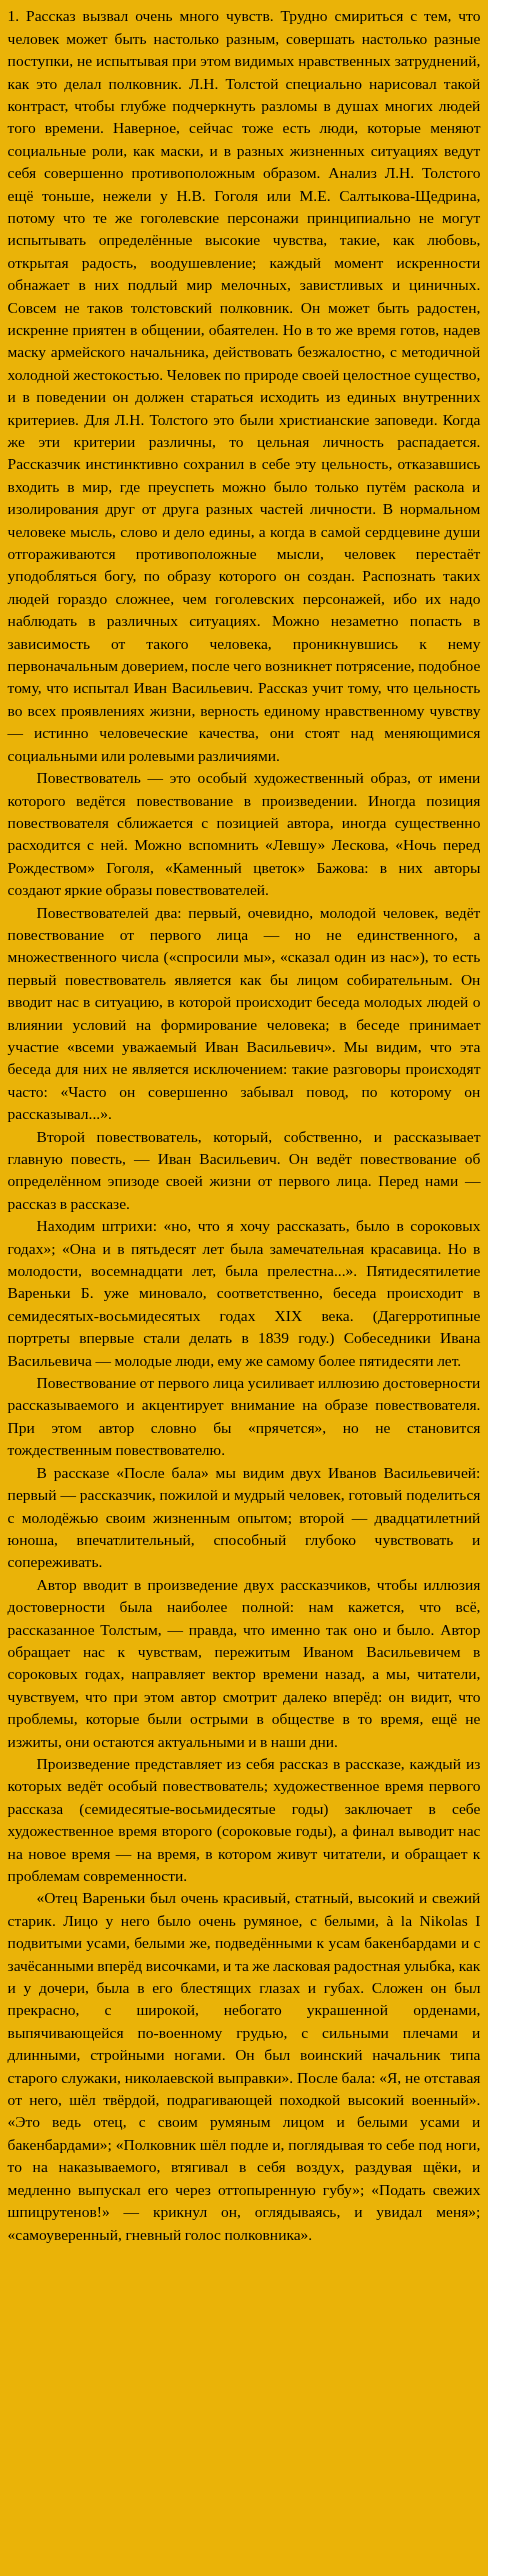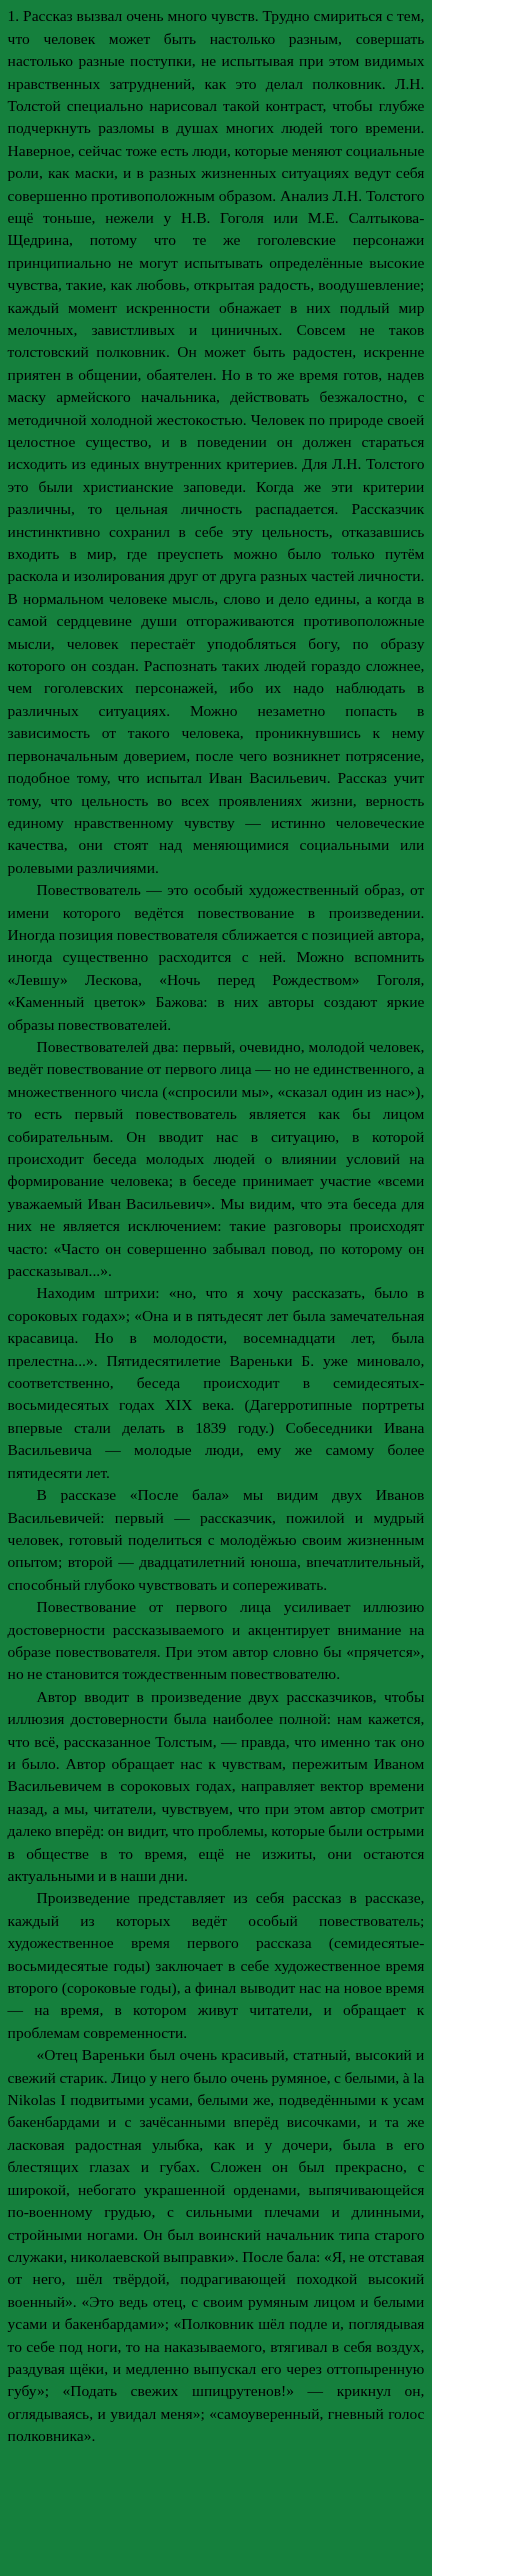--- a/index.html
+++ b/index.html
@@ -1,25 +1,25 @@
 <!DOCTYPE html>
 <html lang="ru" style="font-size:12px"><head>
 <meta charset="utf-8">
 <style>
   html, body {
     margin: 0;
     padding: 0;
     background: #ffffff;
   }
   .page {
-    width: 432px;
+    width: 488px;
     min-height: 2576px;
     box-sizing: border-box;
     padding: 5.3px 7.6px 7.6px 7.6px;
-    background: #15803d;
+    background: #eab308;
     color: #000000;
     font-family: "Liberation Serif", "DejaVu Serif", serif;
     font-size: 15.5px;
     line-height: 22.4px;
     text-align: justify;
     hyphens: auto;
     -webkit-hyphens: auto;
     word-spacing: -0.4px;
   }
   .para {
@@ -30,20 +30,21 @@
     text-indent: 0;
   }
 </style>
 </head>
 <body>
 
 <div class="page">
   <p class="para first">1. Рассказ вызвал очень много чувств. Трудно смириться с тем, что человек может быть настолько разным, совершать настолько разные поступки, не испытывая при этом видимых нравственных затруднений, как это делал полковник. Л.Н. Толстой специально нарисовал такой контраст, чтобы глубже подчеркнуть разломы в душах многих людей того времени. Наверное, сейчас тоже есть люди, которые меняют социальные роли, как маски, и в разных жизненных ситуациях ведут себя совершенно противоположным образом. Анализ Л.Н. Толстого ещё тоньше, нежели у Н.В. Гоголя или М.Е. Салтыкова-Щедрина, потому что те же гоголевские персонажи принципиально не могут испытывать определённые высокие чувства, такие, как любовь, открытая радость, воодушевление; каждый момент искренности обнажает в них подлый мир мелочных, завистливых и циничных. Совсем не таков толстовский полковник. Он может быть радостен, искренне приятен в общении, обаятелен. Но в то же время готов, надев маску армейского начальника, действовать безжалостно, с методичной холодной жестокостью. Человек по природе своей целостное существо, и в поведении он должен стараться исходить из единых внутренних критериев. Для Л.Н. Толстого это были христианские заповеди. Когда же эти критерии различны, то цельная личность распадается. Рассказчик инстинктивно сохранил в себе эту цельность, отказавшись входить в мир, где преуспеть можно было только путём раскола и изолирования друг от друга разных частей личности. В нормальном человеке мысль, слово и дело едины, а когда в самой сердцевине души отгораживаются противоположные мысли, человек перестаёт уподобляться богу, по образу которого он создан. Распознать таких людей гораздо сложнее, чем гоголевских персонажей, ибо их надо наблюдать в различных ситуациях. Можно незаметно попасть в зависимость от такого человека, проникнувшись к нему первоначальным доверием, после чего возникнет потрясение, подобное тому, что испытал Иван Васильевич. Рассказ учит тому, что цельность во всех проявлениях жизни, верность единому нравственному чувству — истинно человеческие качества, они стоят над меняющимися социальными или ролевыми различиями.</p>
   <p class="para">Повествователь — это особый художественный образ, от имени которого ведётся повествование в произведении. Иногда позиция повествователя сближается с позицией автора, иногда существенно расходится с ней. Можно вспомнить «Левшу» Лескова, «Ночь перед Рождеством» Гоголя, «Каменный цветок» Бажова: в них авторы создают яркие образы повествователей.</p>
   <p class="para">Повествователей два: первый, очевидно, молодой человек, ведёт повествование от первого лица — но не единственного, а множественного числа («спросили мы», «сказал один из нас»), то есть первый повествователь является как бы лицом собирательным. Он вводит нас в ситуацию, в которой происходит беседа молодых людей о влиянии условий на формирование человека; в беседе принимает участие «всеми уважаемый Иван Васильевич». Мы видим, что эта беседа для них не является исключением: такие разговоры происходят часто: «Часто он совершенно забывал повод, по которому он рассказывал...».</p>
+  <p class="para">Второй повествователь, который, собственно, и рассказывает главную повесть, — Иван Васильевич. Он ведёт повествование об определённом эпизоде своей жизни от первого лица. Перед нами — рассказ в рассказе.</p>
   <p class="para">Находим штрихи: «но, что я хочу рассказать, было в сороковых годах»; «Она и в пятьдесят лет была замечательная красавица. Но в молодости, восемнадцати лет, была прелестна...». Пятидесятилетие Вареньки Б. уже миновало, соответственно, беседа происходит в семидесятых-восьмидесятых годах XIX века. (Дагерротипные портреты впервые стали делать в 1839 году.) Собеседники Ивана Васильевича — молодые люди, ему же самому более пятидесяти лет.</p>
+  <p class="para">Повествование от первого лица усиливает иллюзию достоверности рассказываемого и акцентирует внимание на образе повествователя. При этом автор словно бы «прячется», но не становится тождественным повествователю.</p>
   <p class="para">В рассказе «После бала» мы видим двух Иванов Васильевичей: первый — рассказчик, пожилой и мудрый человек, готовый поделиться с молодёжью своим жизненным опытом; второй — двадцатилетний юноша, впечатлительный, способный глубоко чувствовать и сопереживать.</p>
-  <p class="para">Повествование от первого лица усиливает иллюзию достоверности рассказываемого и акцентирует внимание на образе повествователя. При этом автор словно бы «прячется», но не становится тождественным повествователю.</p>
   <p class="para">Автор вводит в произведение двух рассказчиков, чтобы иллюзия достоверности была наиболее полной: нам кажется, что всё, рассказанное Толстым, — правда, что именно так оно и было. Автор обращает нас к чувствам, пережитым Иваном Васильевичем в сороковых годах, направляет вектор времени назад, а мы, читатели, чувствуем, что при этом автор смотрит далеко вперёд: он видит, что проблемы, которые были острыми в обществе в то время, ещё не изжиты, они остаются актуальными и в наши дни.</p>
   <p class="para">Произведение представляет из себя рассказ в рассказе, каждый из которых ведёт особый повествователь; художественное время первого рассказа (семидесятые-восьмидесятые годы) заключает в себе художественное время второго (сороковые годы), а финал выводит нас на новое время — на время, в котором живут читатели, и обращает к проблемам современности.</p>
   <p class="para">«Отец Вареньки был очень красивый, статный, высокий и свежий старик. Лицо у него было очень румяное, с белыми, à la Nikolas I подвитыми усами, белыми же, подведёнными к усам бакенбардами и с зачёсанными вперёд височками, и та же ласковая радостная улыбка, как и у дочери, была в его блестящих глазах и губах. Сложен он был прекрасно, с широкой, небогато украшенной орденами, выпячивающейся по-военному грудью, с сильными плечами и длинными, стройными ногами. Он был воинский начальник типа старого служаки, николаевской выправки». После бала: «Я, не отставая от него, шёл твёрдой, подрагивающей походкой высокий военный». «Это ведь отец, с своим румяным лицом и белыми усами и бакенбардами»; «Полковник шёл подле и, поглядывая то себе под ноги, то на наказываемого, втягивал в себя воздух, раздувая щёки, и медленно выпускал его через оттопыренную губу»; «Подать свежих шпицрутенов!» — крикнул он, оглядываясь, и увидал меня»; «самоуверенный, гневный голос полковника».</p>
 </div>
 
 
 </body></html>

